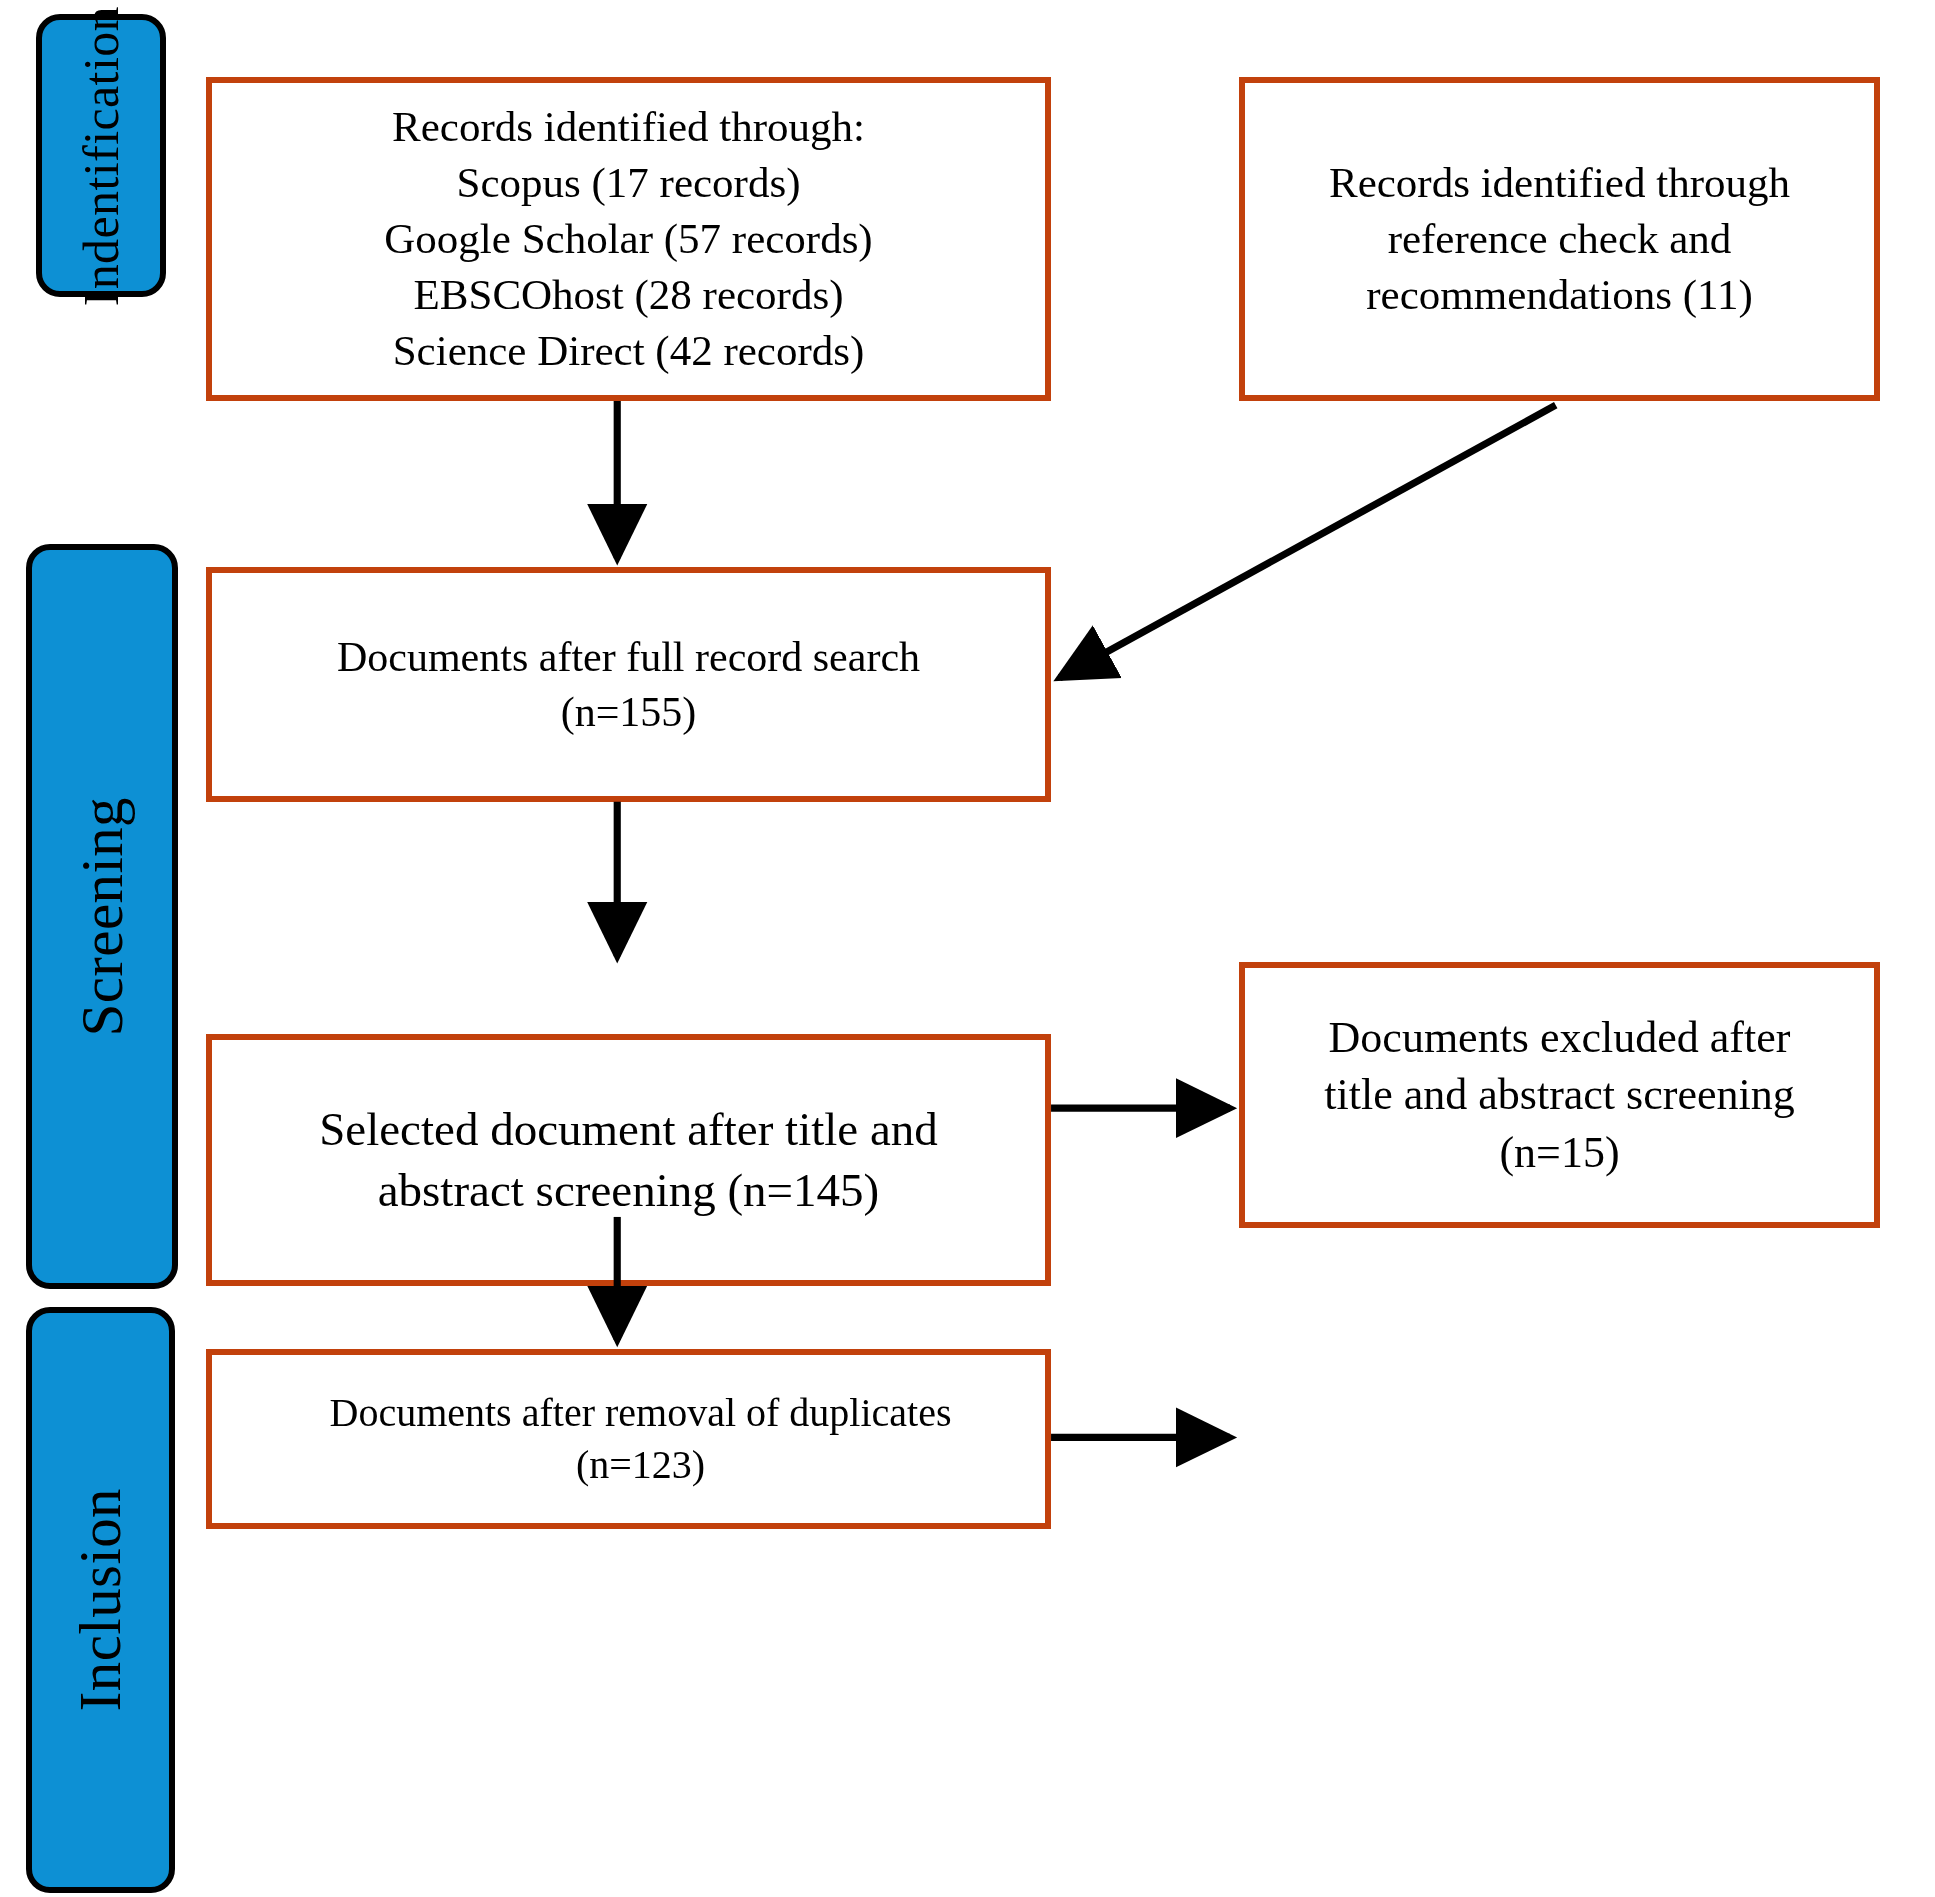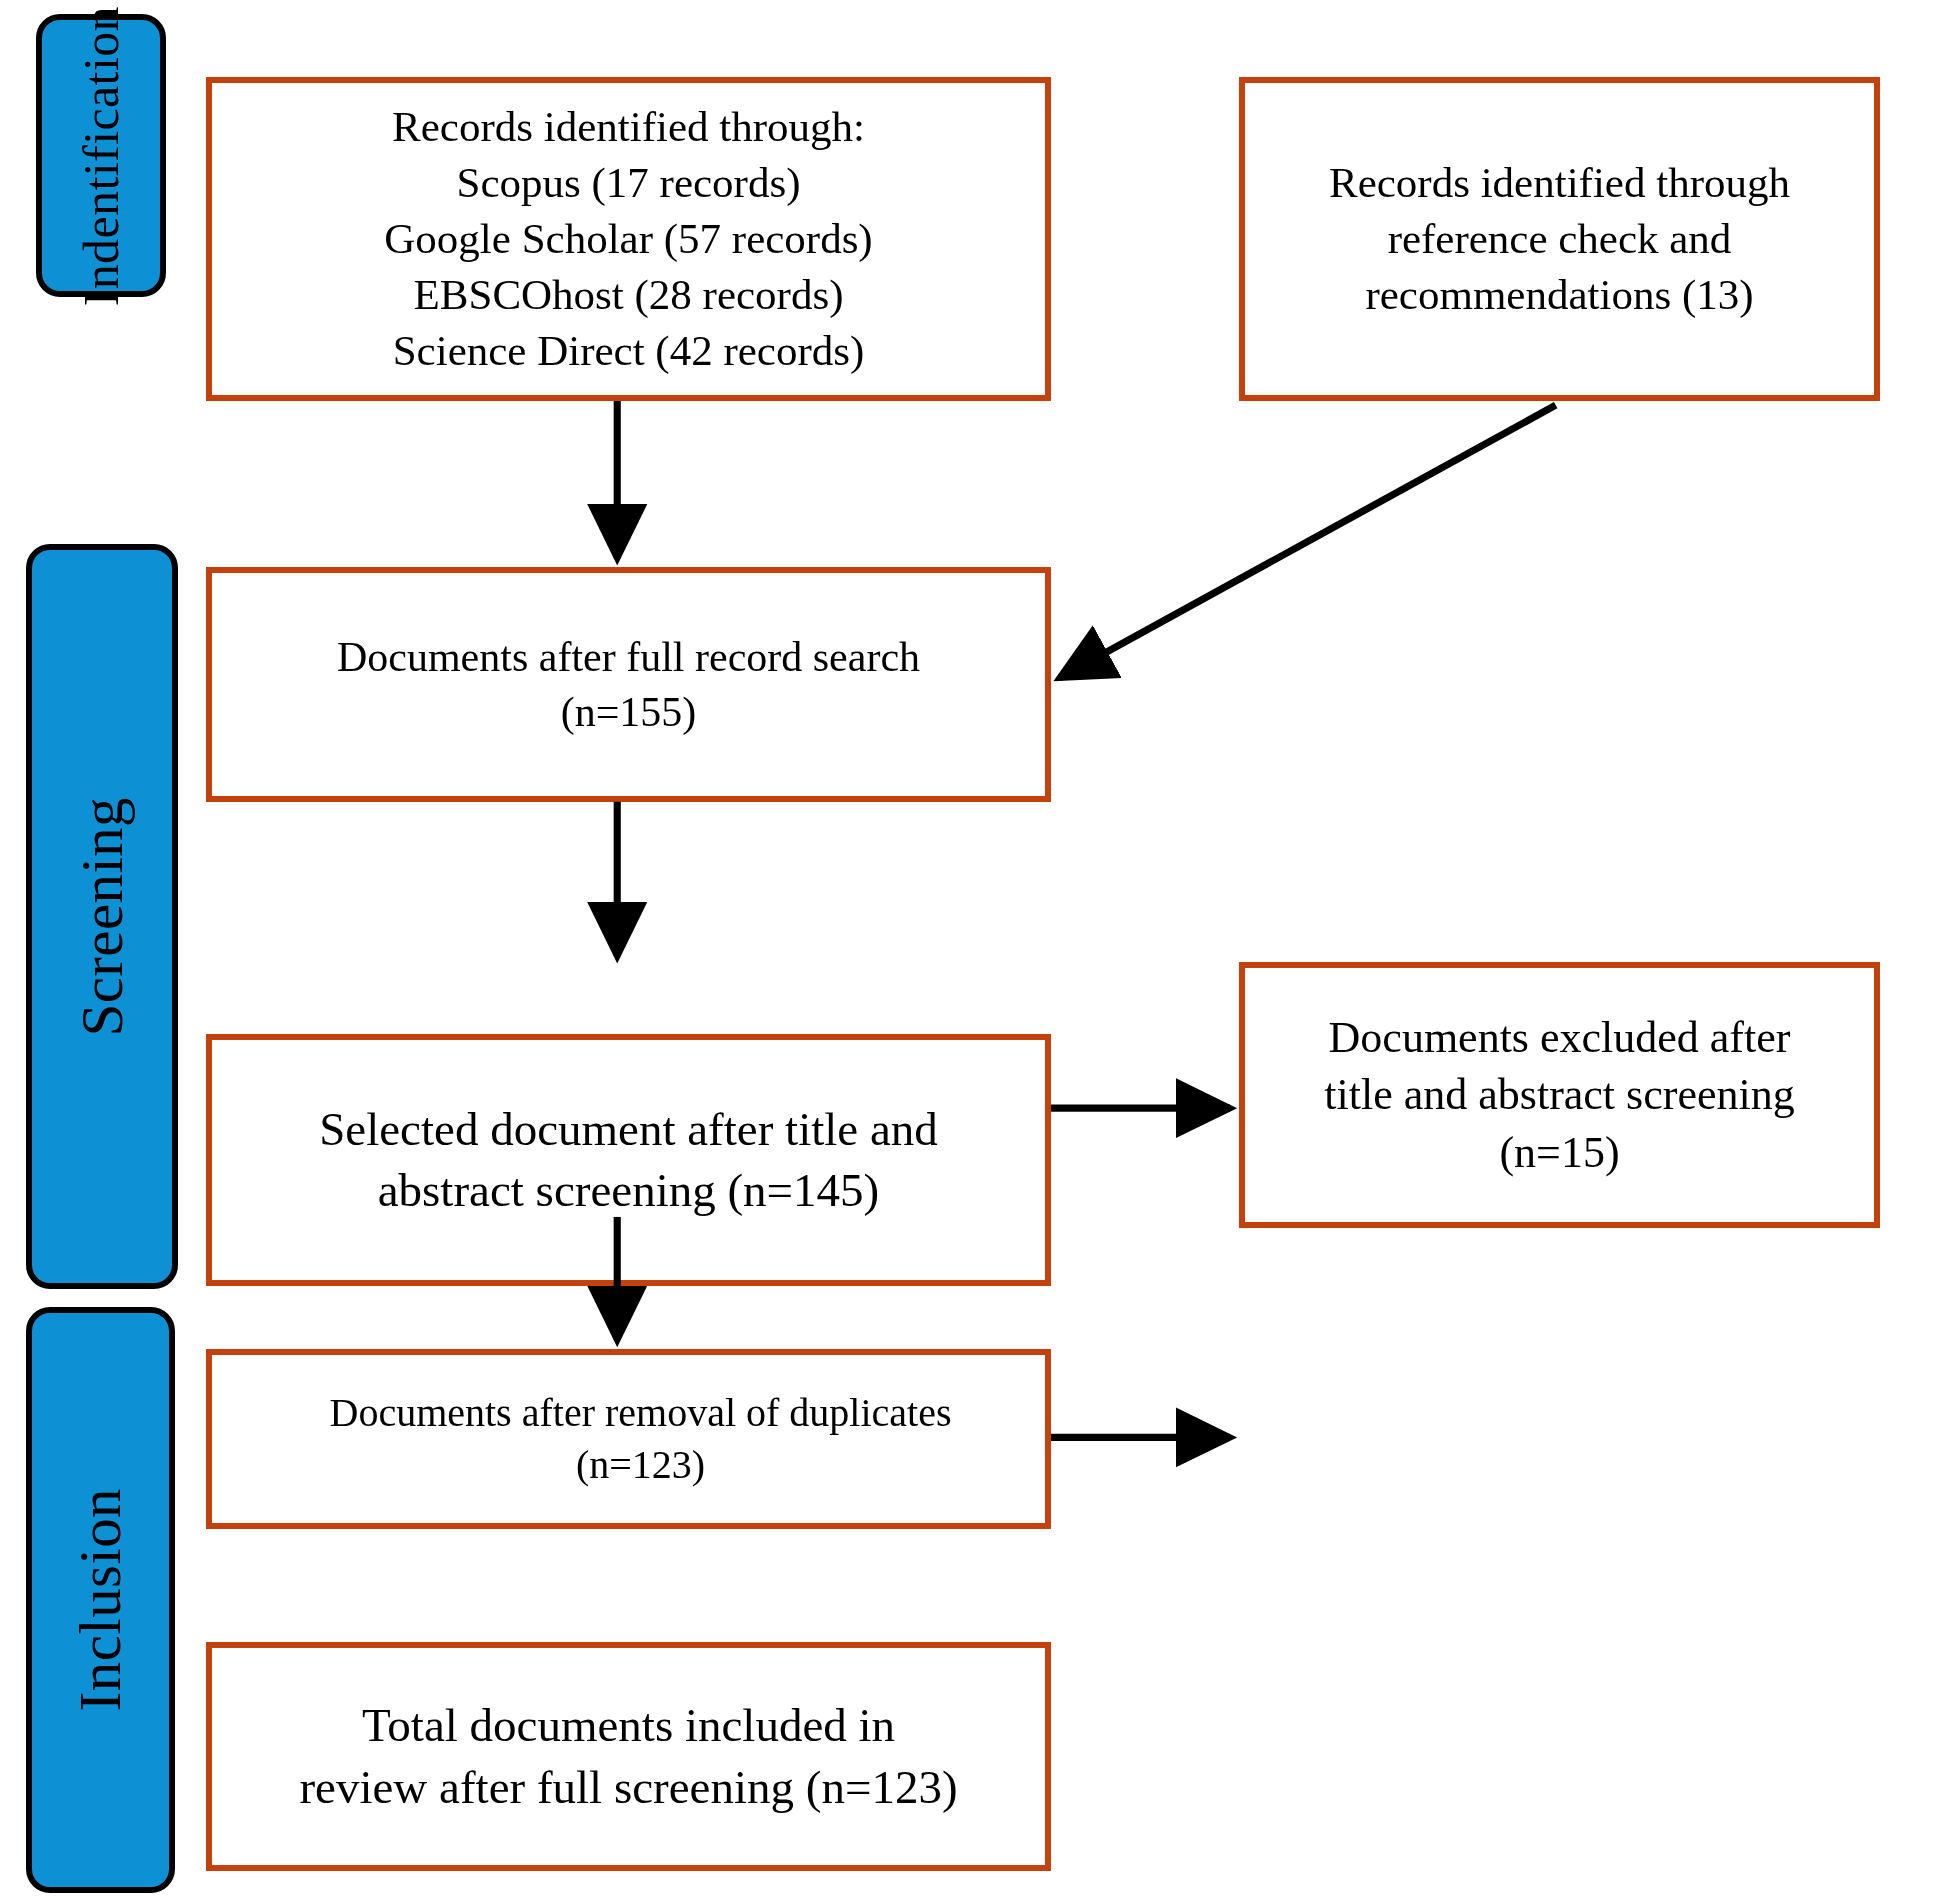--- a/index.html
+++ b/index.html
@@ -85,21 +85,21 @@
     <span class="box-text" style="font-size:43px;">Records identified through:
 Scopus (17 records)
 Google Scholar (57 records)
 EBSCOhost (28 records)
 Science Direct (42 records)</span>
   </div>
 
   <div class="box" style="left:1239px; top:77px; width:641px; height:324px;">
     <span class="box-text" style="font-size:43px;">Records identified through
 reference check and
-recommendations (13)</span>
+recommendations (11)</span>
   </div>
 
   <div class="box" style="left:206px; top:567px; width:845px; height:235px;">
     <span class="box-text" style="font-size:42px;">Documents after full record search
 (n=155)</span>
   </div>
 
   <div class="box" style="left:206px; top:1009px; width:845px; height:252px;margin-top:25px;">
     <span class="box-text" style="font-size:47px;">Selected document after title and
 abstract screening (n=145)</span>
@@ -110,24 +110,20 @@
 title and abstract screening
 (n=15)</span>
   </div>
 
   <div class="box" style="left:206px; top:1349px; width:845px; height:180px;padding-left:24px;">
     <span class="box-text" style="font-size:40px;">Documents after removal of duplicates
 (n=123)</span>
   </div>
 
 
-  <div class="box" style="left:206px; top:1642px; width:845px; height:229px;">
-    <span class="box-text" style="font-size:47px;">Total documents included in
-review after full screening (n=123)</span>
-  </div>
 
   <svg id="connectors" viewBox="0 0 2704 2650">
     <defs>
       <marker id="arrowhead" markerWidth="9" markerHeight="9" refX="7.6" refY="4.5" orient="auto" markerUnits="strokeWidth">
         <path d="M0,0.3 L8.6,4.5 L0,8.7 z" fill="#000000"></path>
       </marker>
     </defs>
 
     <line x1="862" y1="560" x2="862" y2="780" stroke="#000000" stroke-width="10" marker-end="url(#arrowhead)"></line>
 

